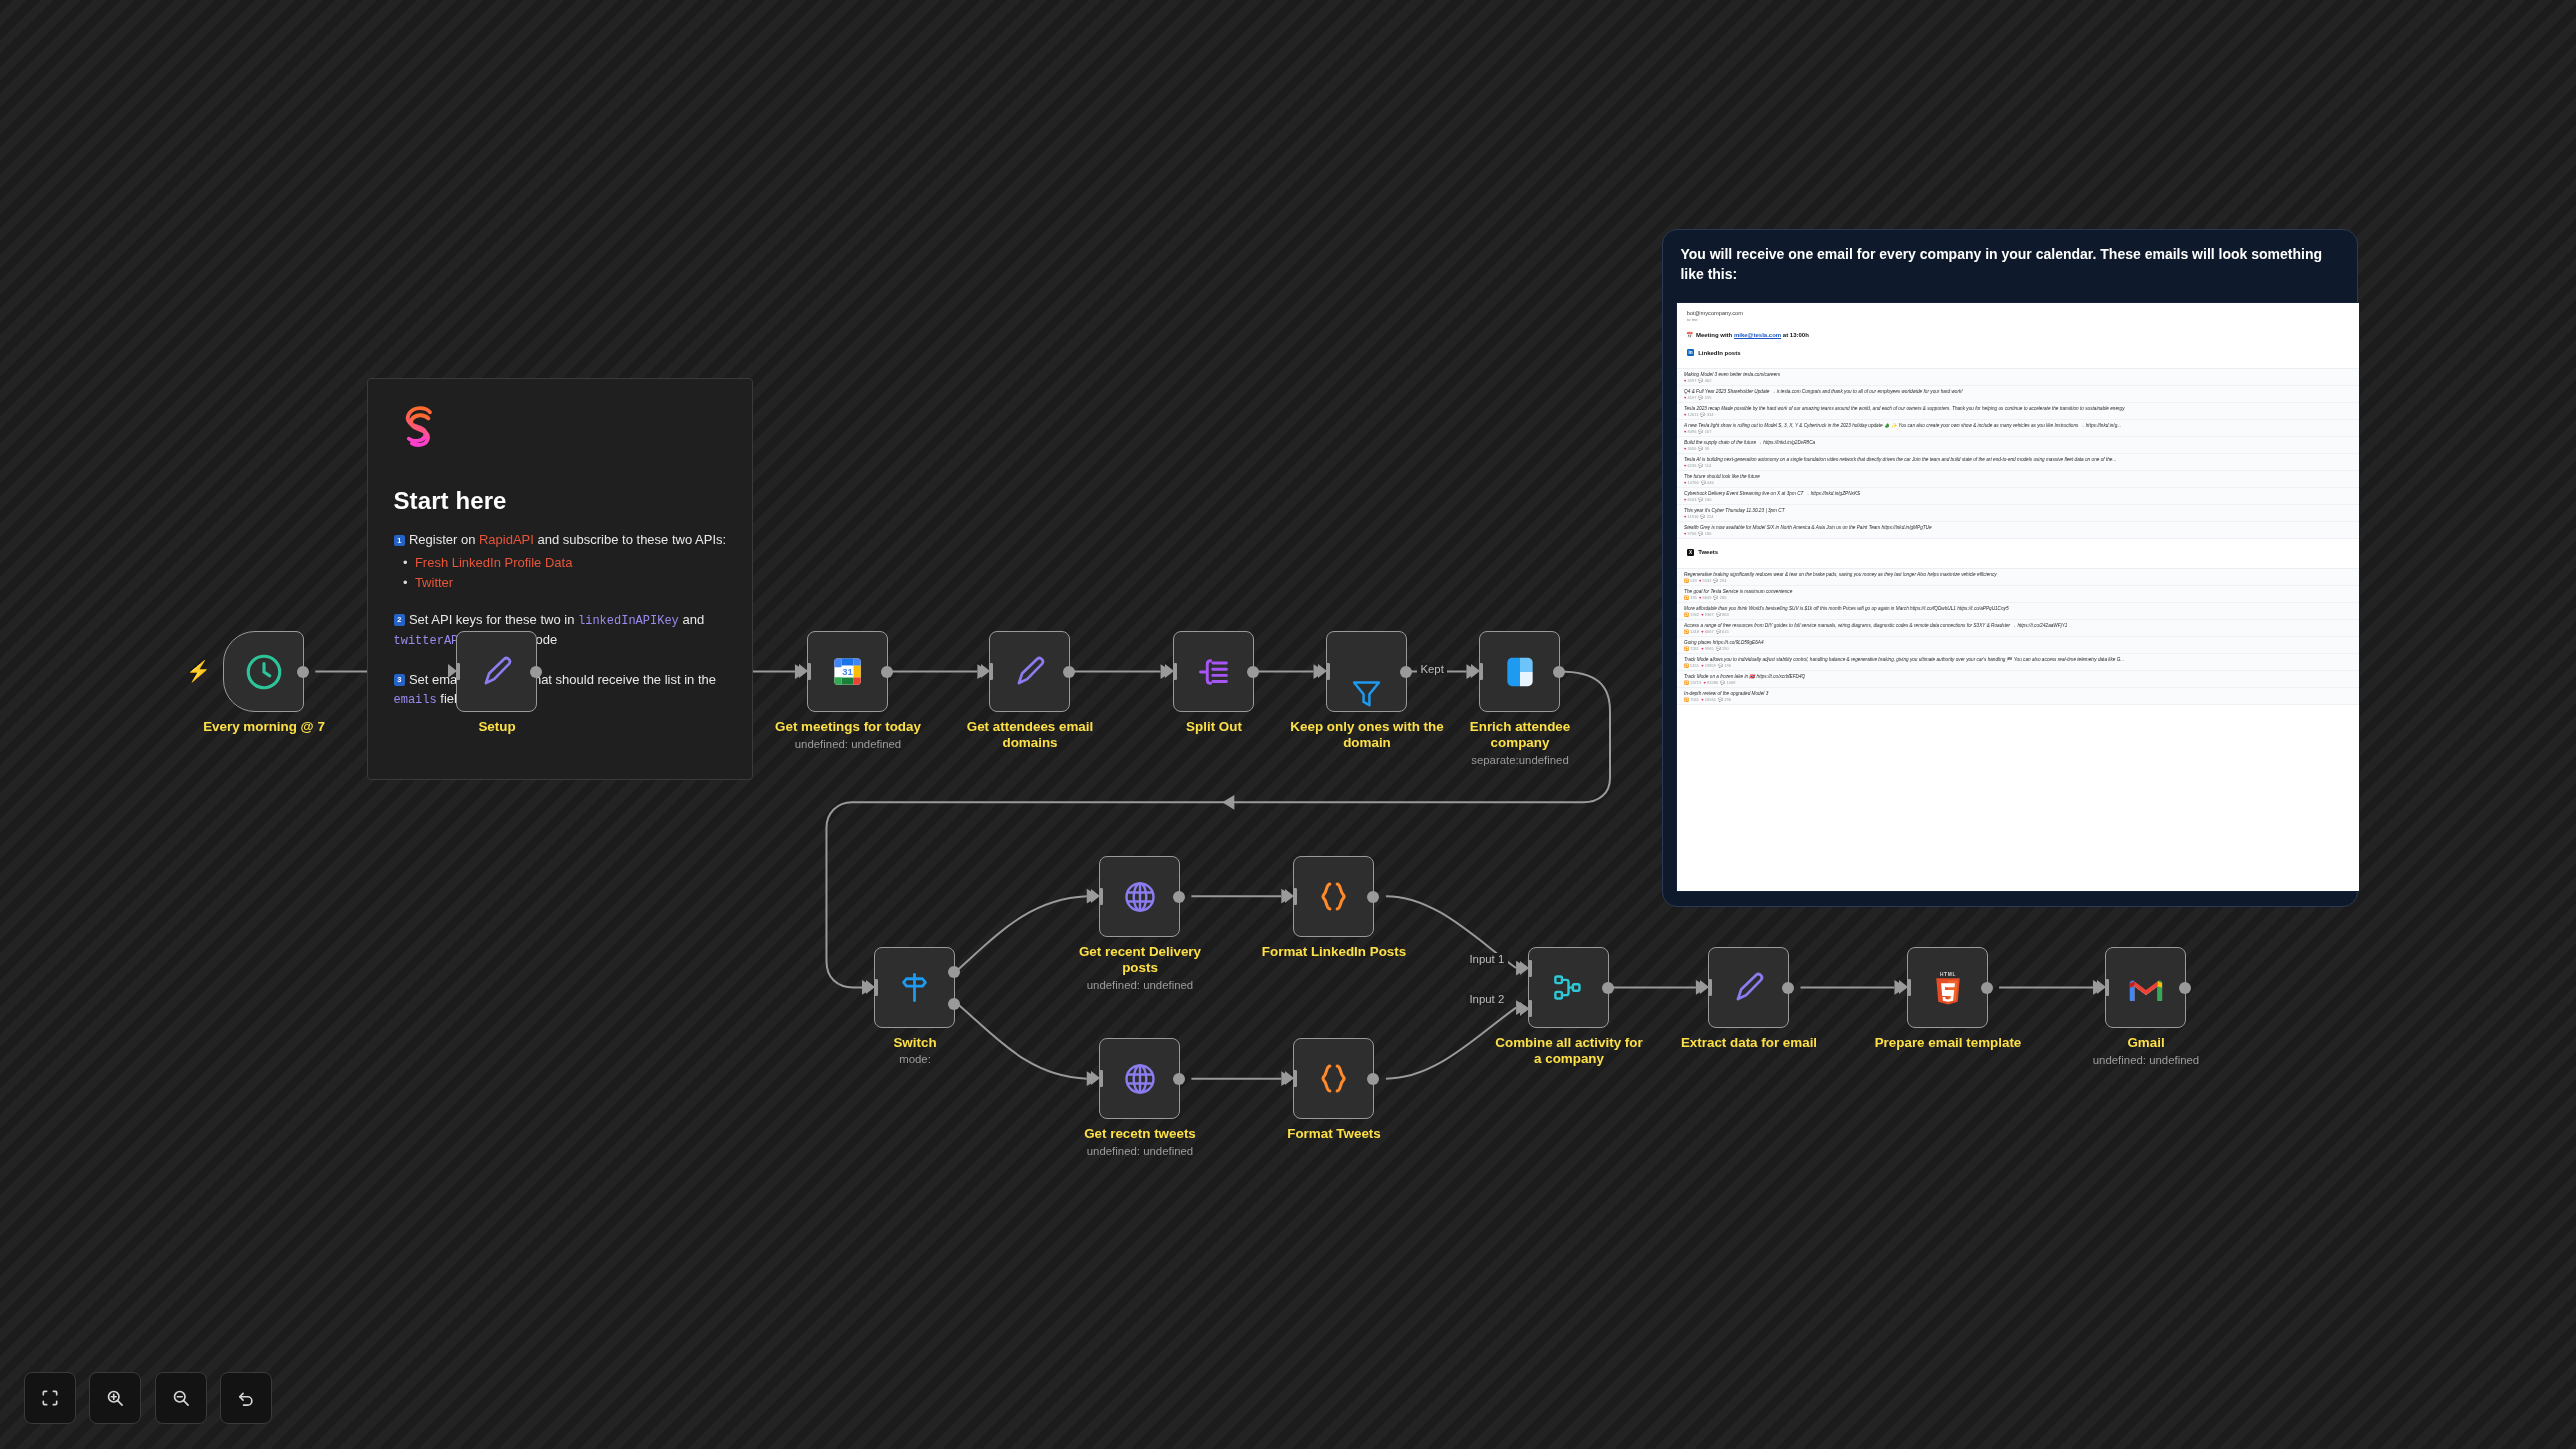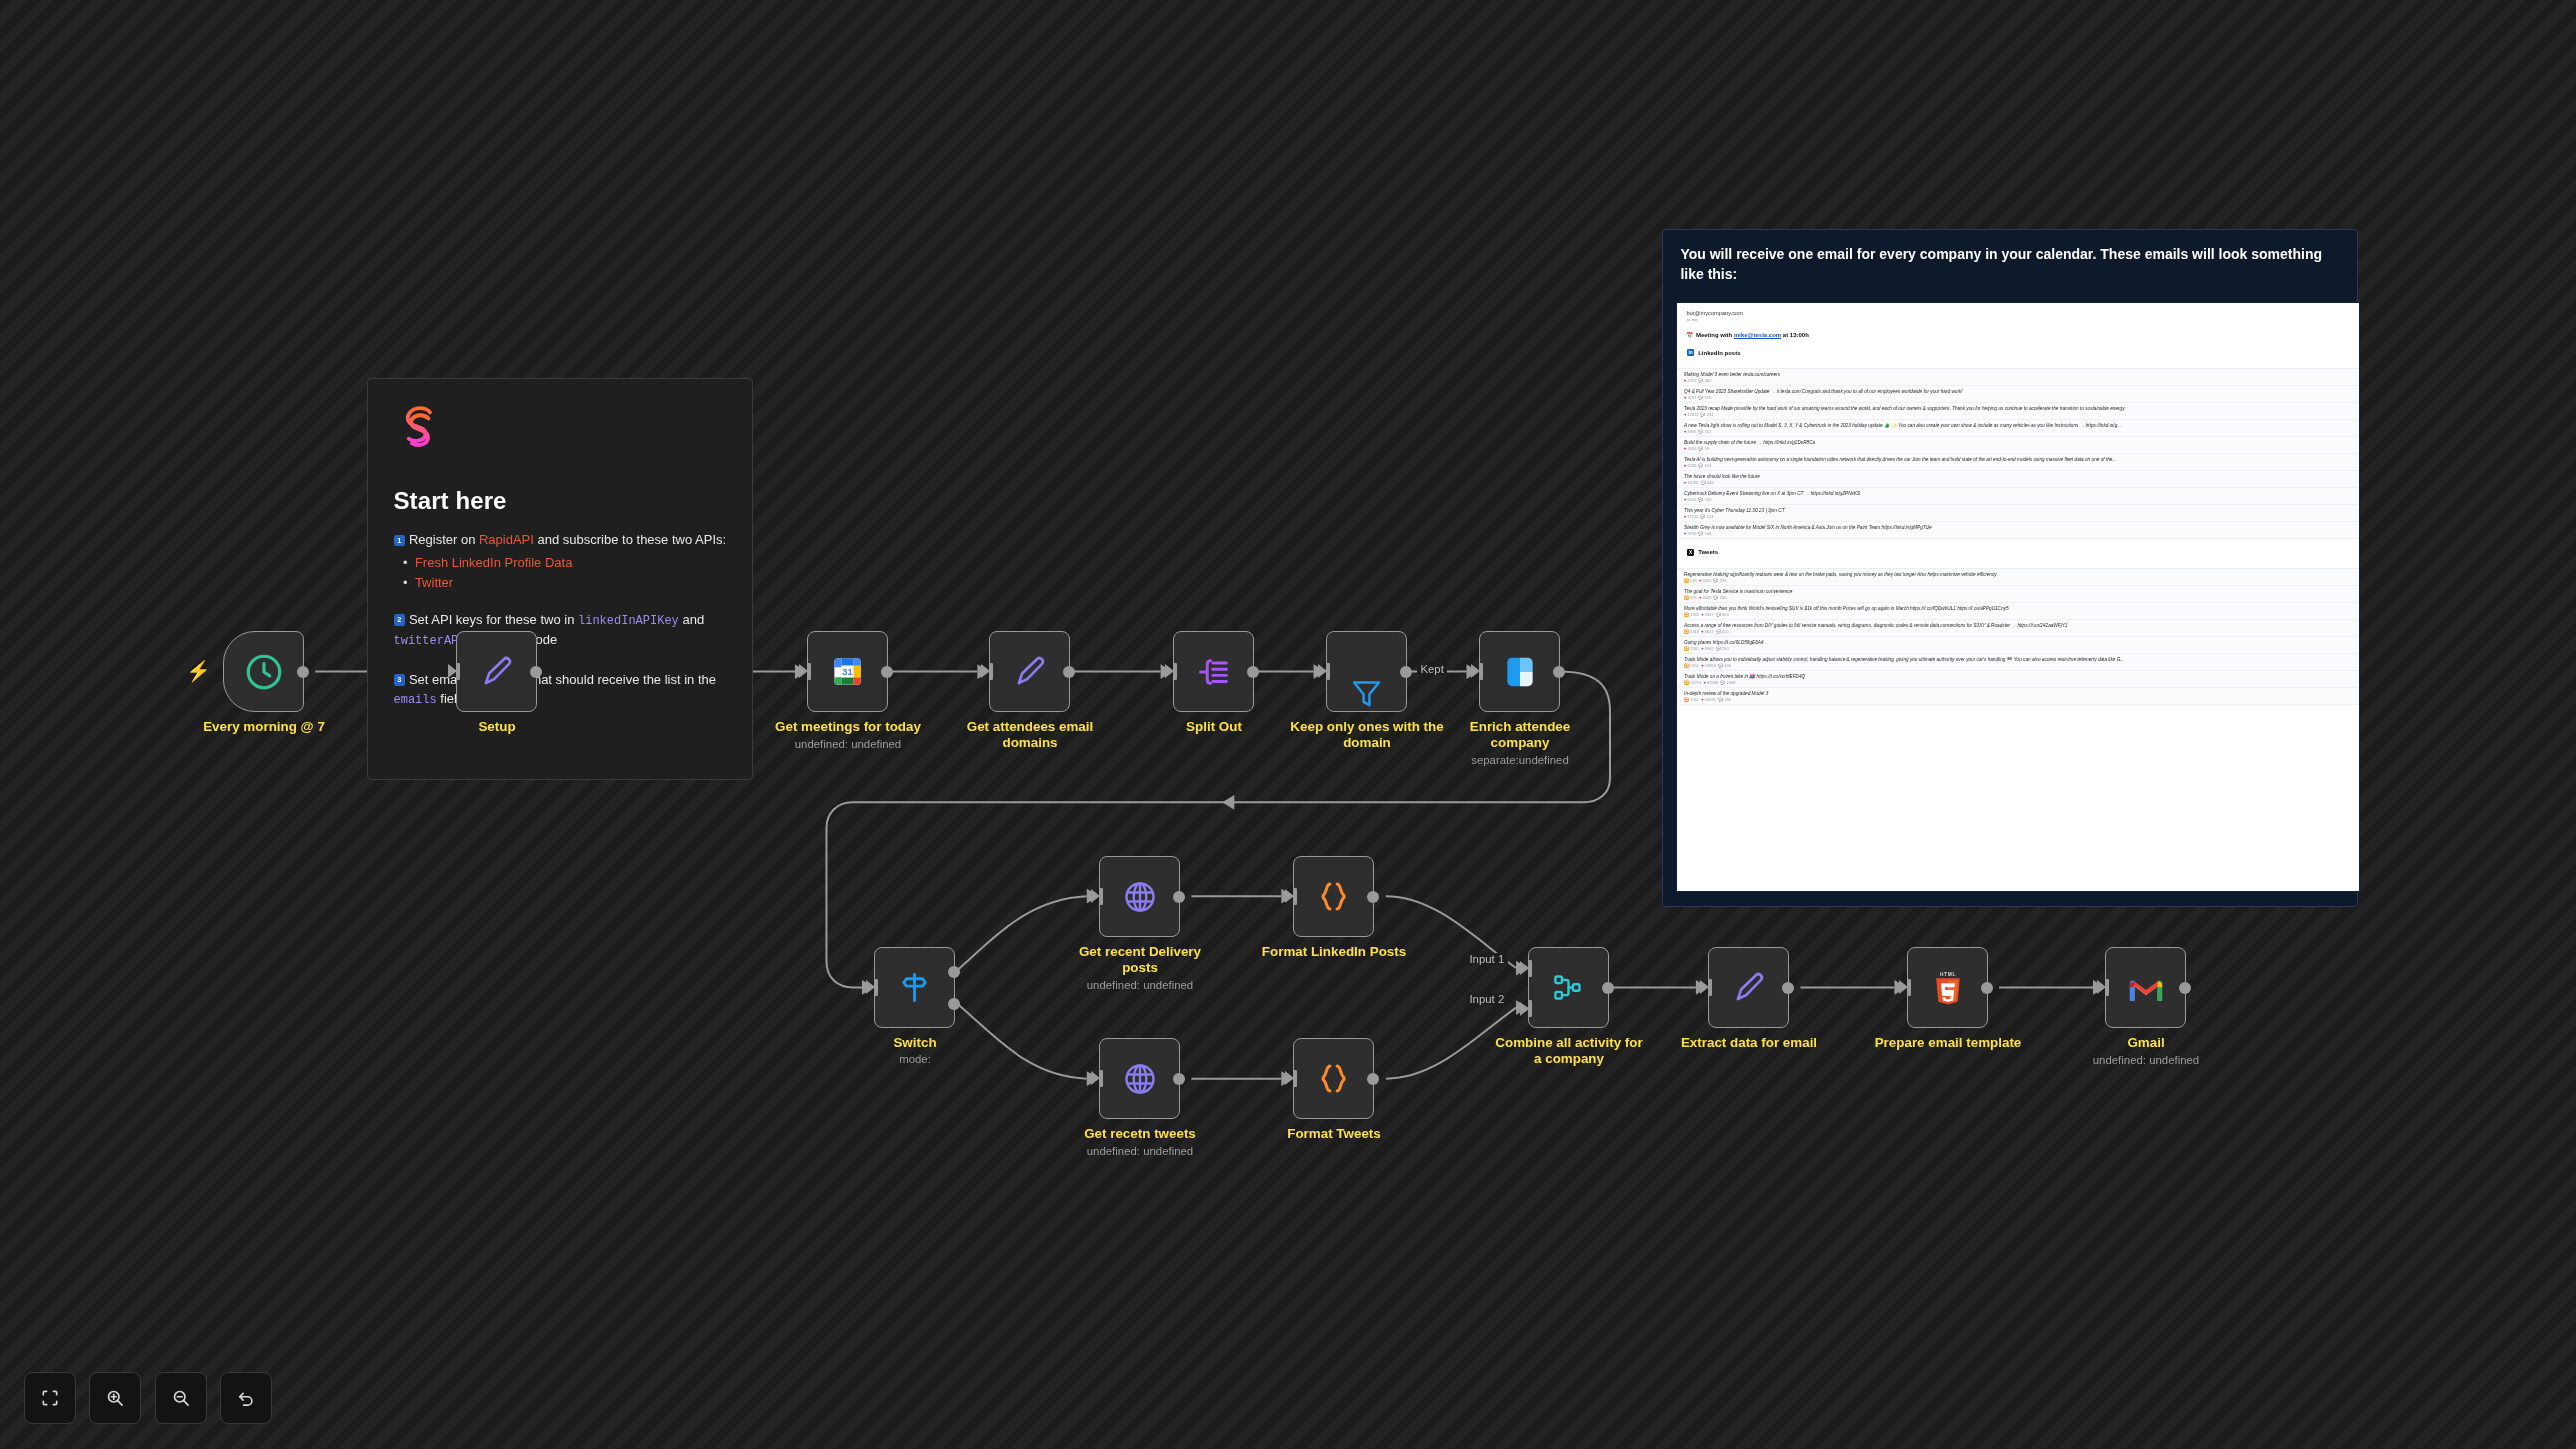--- a/index.html
+++ b/index.html
@@ -58,21 +58,21 @@
     padding: 0;
   }
   .switchnote-text {
     position:absolute; left: 17.4px; top: 161px; width: 282px;
     font-size: 12.7px; line-height: 1.52; color: #e8e8e8;
   }
 
   
   .sticky-email {
     position:absolute; left: 1662px; top: 229px; width: 696px; height: 678px;
-    background: #0e1a2b; border: 0.7px solid #2b3a52; border-radius: 3px;
+    background: #0e1a2b; border: 0.7px solid #2b3a52; border-radius: 15px;
     padding: 14.8px 17.4px;
   }
   .email-head { font-size: 14px; line-height: 1.42; color: #ffffff; font-weight: bold; margin-bottom: 17.4px; }
   .email-shot {
     background:#ffffff; width: 684px; height: 590px; margin-left: -4px;
     border: 0.7px solid #14233a; overflow: hidden; position: relative;
     font-family: "Liberation Sans", sans-serif;
   }
   .es-pad { padding: 6.7px 9.4px; }
   .es-from { font-size: 5.7px; color:#3b3b3b; }

